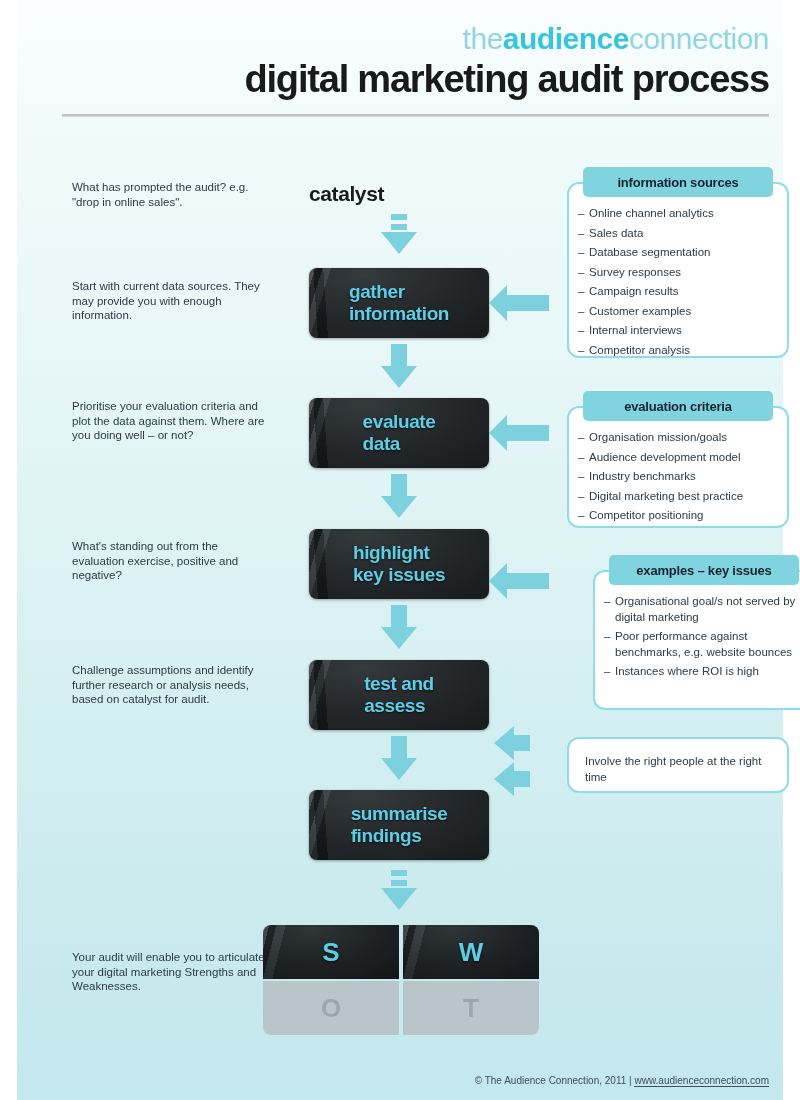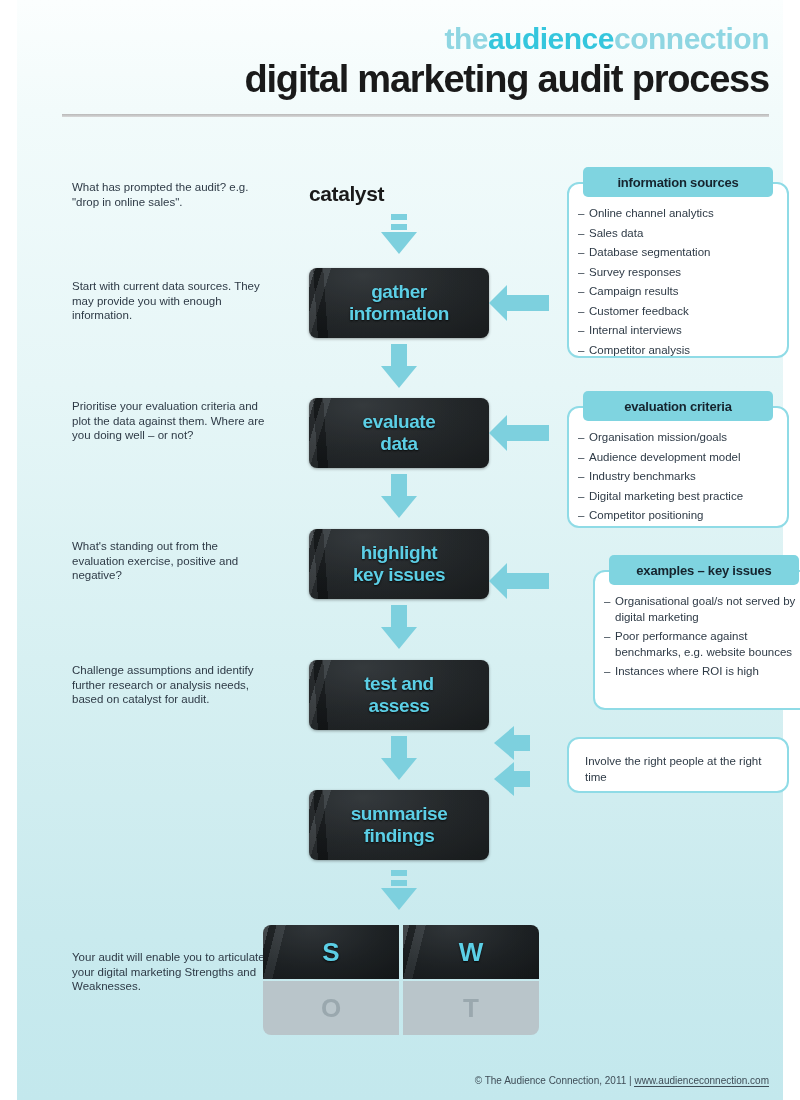--- a/index.html
+++ b/index.html
@@ -30,21 +30,21 @@
     height: 120px;
   }
   .brand {
     position: absolute;
     right: 14px;
     top: 22px;
     font-size: 30px;
     letter-spacing: -0.5px;
     white-space: nowrap;
   }
-  .brand .b-the, .brand .b-conn { color: #8fd6e2; font-weight: 700; }
+  .brand .b-the, .brand .b-conn { color: #8fd6e2; font-weight: 400; }
   .brand .b-aud { color: #35c6dd; font-weight: 700; }
 
   .maintitle {
     position: absolute;
     right: 14px;
     top: 58px;
     font-size: 38px;
     font-weight: 700;
     color: #1a1a1a;
     letter-spacing: -1.2px;
@@ -93,21 +93,21 @@
     align-items: center;
     justify-content: center;
   }
   .procbox .plabel {
     position: relative;
     z-index: 2;
     color: #5ccfe6;
     font-size: 19px;
     font-weight: 700;
     line-height: 22px;
-    text-align: center;
+    text-align: left;
     letter-spacing: -0.4px;
     text-shadow: 0 1px 2px rgba(0,0,0,0.8);
   }
 
   
   .arrow-down {
     position: absolute;
     width: 36px;
     height: 44px;
   }
@@ -381,21 +381,21 @@
   </div>
 
   <div class="panel" style="left:530px; top:182px; width:222px; height:176px;">
     <div class="panel-head">information sources</div>
     <ul>
       <li><span class="dash">–</span><span>Online channel analytics</span></li>
       <li><span class="dash">–</span><span>Sales data</span></li>
       <li><span class="dash">–</span><span>Database segmentation</span></li>
       <li><span class="dash">–</span><span>Survey responses</span></li>
       <li><span class="dash">–</span><span>Campaign results</span></li>
-      <li><span class="dash">–</span><span>Customer feedback</span></li>
+      <li><span class="dash">–</span><span>Customer examples</span></li>
       <li><span class="dash">–</span><span>Internal interviews</span></li>
       <li><span class="dash">–</span><span>Competitor analysis</span></li>
     </ul>
   </div>
 
   <div class="panel" style="left:530px; top:406px; width:222px; height:122px;">
     <div class="panel-head">evaluation criteria</div>
     <ul>
       <li><span class="dash">–</span><span>Organisation mission/goals</span></li>
       <li><span class="dash">–</span><span>Audience development model</span></li>

